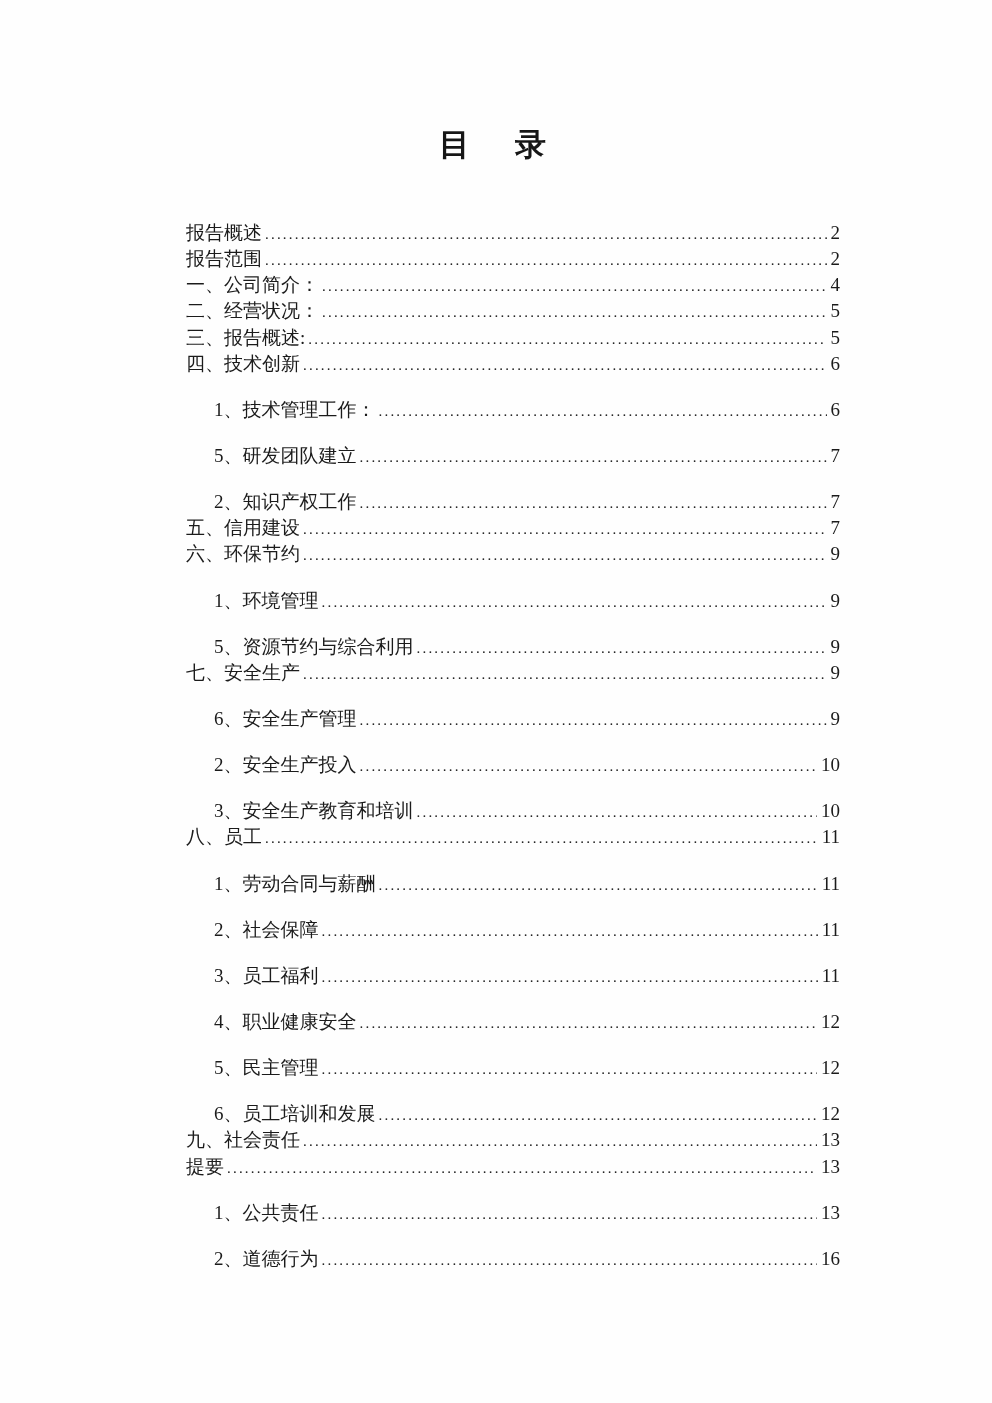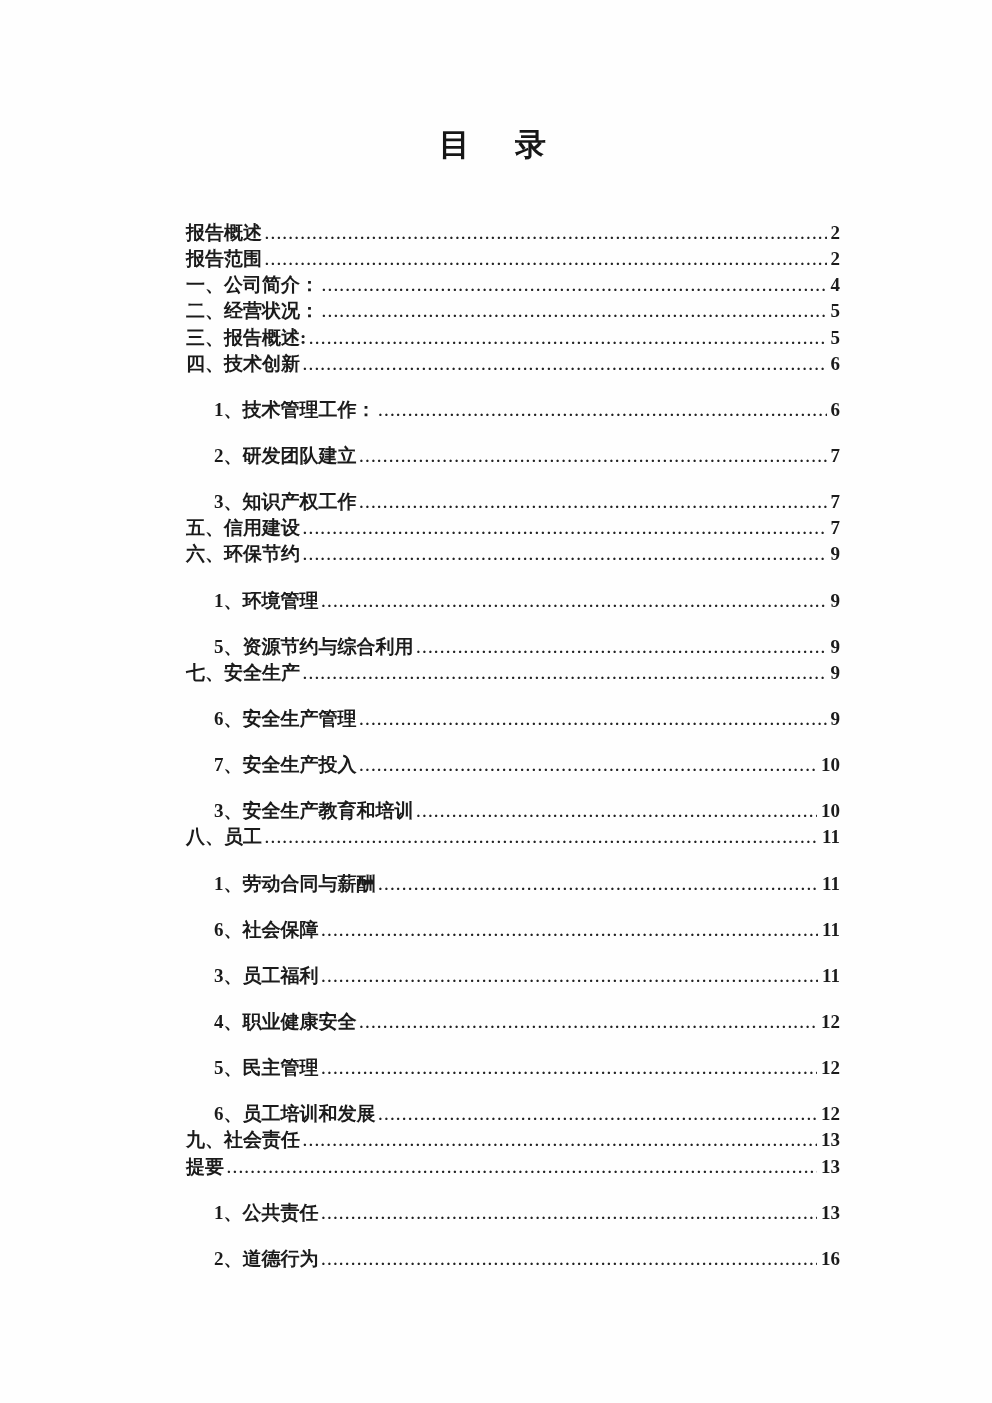--- a/index.html
+++ b/index.html
@@ -33,21 +33,21 @@
     position: absolute;
     top: 220px;
     left: 186px;
     width: 654px;
   }
   .toc-row {
     display: flex;
     align-items: baseline;
     height: 26.15px;
     font-size: 19px;
-    font-weight: 700;
+    font-weight: 400;
     line-height: 26.15px;
   }
   .toc-row.sub {
     padding-left: 28px;
     margin-top: 20px;
   }
   .toc-label {
     flex: 0 0 auto;
     white-space: pre;
   }
@@ -105,26 +105,26 @@
     <span class="toc-label">四、技术创新</span>
     <span class="toc-dots"></span>
     <span class="toc-page">6</span>
   </div>
       <div class="toc-row sub">
     <span class="toc-label">1、技术管理工作：</span>
     <span class="toc-dots"></span>
     <span class="toc-page">6</span>
   </div>
       <div class="toc-row sub">
-    <span class="toc-label">2、研发团队建立</span>
+    <span class="toc-label">5、研发团队建立</span>
     <span class="toc-dots"></span>
     <span class="toc-page">7</span>
   </div>
       <div class="toc-row sub">
-    <span class="toc-label">3、知识产权工作</span>
+    <span class="toc-label">2、知识产权工作</span>
     <span class="toc-dots"></span>
     <span class="toc-page">7</span>
   </div>
       <div class="toc-row">
     <span class="toc-label">五、信用建设</span>
     <span class="toc-dots"></span>
     <span class="toc-page">7</span>
   </div>
       <div class="toc-row">
     <span class="toc-label">六、环保节约</span>
@@ -145,41 +145,41 @@
     <span class="toc-label">七、安全生产</span>
     <span class="toc-dots"></span>
     <span class="toc-page">9</span>
   </div>
       <div class="toc-row sub">
     <span class="toc-label">6、安全生产管理</span>
     <span class="toc-dots"></span>
     <span class="toc-page">9</span>
   </div>
       <div class="toc-row sub">
-    <span class="toc-label">7、安全生产投入</span>
+    <span class="toc-label">2、安全生产投入</span>
     <span class="toc-dots"></span>
     <span class="toc-page">10</span>
   </div>
       <div class="toc-row sub">
     <span class="toc-label">3、安全生产教育和培训</span>
     <span class="toc-dots"></span>
     <span class="toc-page">10</span>
   </div>
       <div class="toc-row">
     <span class="toc-label">八、员工</span>
     <span class="toc-dots"></span>
     <span class="toc-page">11</span>
   </div>
       <div class="toc-row sub">
     <span class="toc-label">1、劳动合同与薪酬</span>
     <span class="toc-dots"></span>
     <span class="toc-page">11</span>
   </div>
       <div class="toc-row sub">
-    <span class="toc-label">6、社会保障</span>
+    <span class="toc-label">2、社会保障</span>
     <span class="toc-dots"></span>
     <span class="toc-page">11</span>
   </div>
       <div class="toc-row sub">
     <span class="toc-label">3、员工福利</span>
     <span class="toc-dots"></span>
     <span class="toc-page">11</span>
   </div>
       <div class="toc-row sub">
     <span class="toc-label">4、职业健康安全</span>

